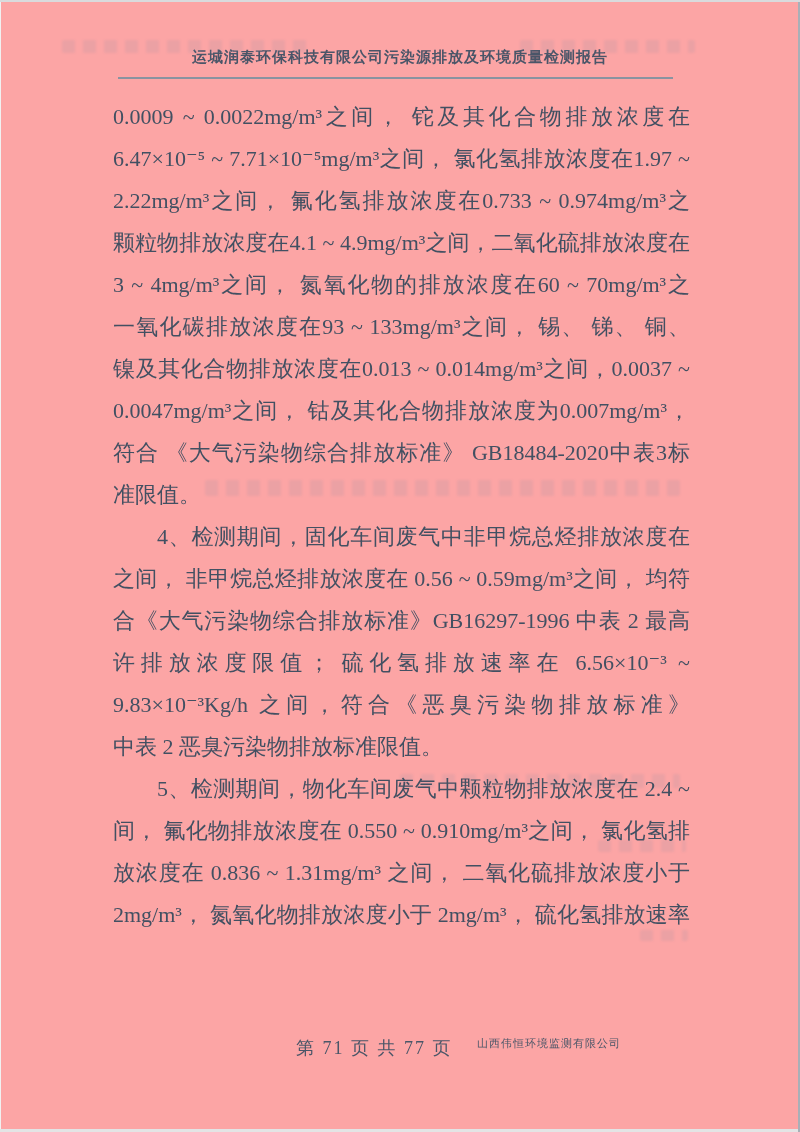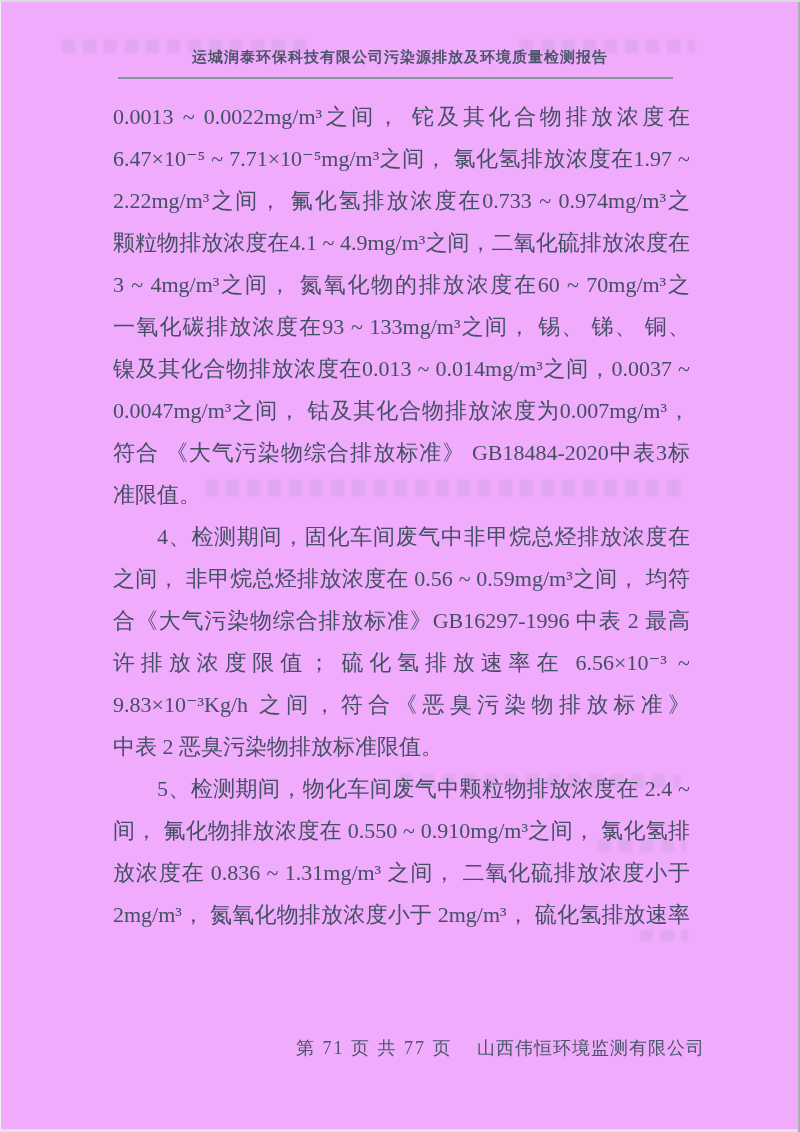--- a/index.html
+++ b/index.html
@@ -2,21 +2,21 @@
 <html><head>
 <meta charset="utf-8">
 <style>
   * { margin: 0; padding: 0; box-sizing: border-box; }
   html, body { background: #ffffff; }
   .page {
     position: relative;
     width: 800px;
     height: 1132px;
     margin: 0 auto;
-    background: #f0abfc;
+    background: #fca5a5;
     overflow: hidden;
     font-family: "Liberation Serif", "DejaVu Serif", serif;
     box-shadow:
       inset 0 2px 0 #d9dbdd,
       inset -2px 0 0 #a9afb7,
       inset 0 -3px 0 #e3e4e5,
       inset 1px 0 0 #f1f1f1;
   }
 
   
@@ -71,21 +71,21 @@
     top: 1036px;
     left: 296px;
     font-size: 18px;
     letter-spacing: 2px;
     color: #4a5668;
   }
   .footer-company {
     position: absolute;
     top: 1036px;
     left: 477px;
-    font-size: 18px;
+    font-size: 11px;
     letter-spacing: 1px;
     color: #4a5668;
   }
 
   
   .ghost {
     position: absolute;
     background: repeating-linear-gradient(90deg,
       rgba(125,140,165,0.13) 0px, rgba(125,140,165,0.13) 13px,
       rgba(0,0,0,0) 13px, rgba(0,0,0,0) 21px);
@@ -108,21 +108,21 @@
   <div class="header-rule"></div>
 
   <div class="ghost ghost-1"></div>
   <div class="ghost ghost-2"></div>
   <div class="ghost ghost-3"></div>
   <div class="ghost ghost-4"></div>
   <div class="ghost ghost-5"></div>
   <div class="ghost ghost-6"></div>
 
   <div class="bodytext">
-    <div class="line">0.0013 ~ 0.0022mg/m³之间， 铊及其化合物排放浓度在</div>
+    <div class="line">0.0009 ~ 0.0022mg/m³之间， 铊及其化合物排放浓度在</div>
     <div class="line">6.47×10⁻⁵ ~ 7.71×10⁻⁵mg/m³之间， 氯化氢排放浓度在1.97 ~</div>
     <div class="line">2.22mg/m³之间， 氟化氢排放浓度在0.733 ~ 0.974mg/m³之间，</div>
     <div class="line">颗粒物排放浓度在4.1 ~ 4.9mg/m³之间，二氧化硫排放浓度在</div>
     <div class="line">3 ~ 4mg/m³之间， 氮氧化物的排放浓度在60 ~ 70mg/m³之间，</div>
     <div class="line">一氧化碳排放浓度在93 ~ 133mg/m³之间， 锡、 锑、 铜、 锰、</div>
     <div class="line">镍及其化合物排放浓度在0.013 ~ 0.014mg/m³之间，0.0037 ~</div>
     <div class="line">0.0047mg/m³之间， 钴及其化合物排放浓度为0.007mg/m³， 均</div>
     <div class="line">符合 《大气污染物综合排放标准》 GB18484-2020中表3标</div>
     <div class="line short">准限值。</div>
     <div class="line indent">4、检测期间，固化车间废气中非甲烷总烃排放浓度在</div>

